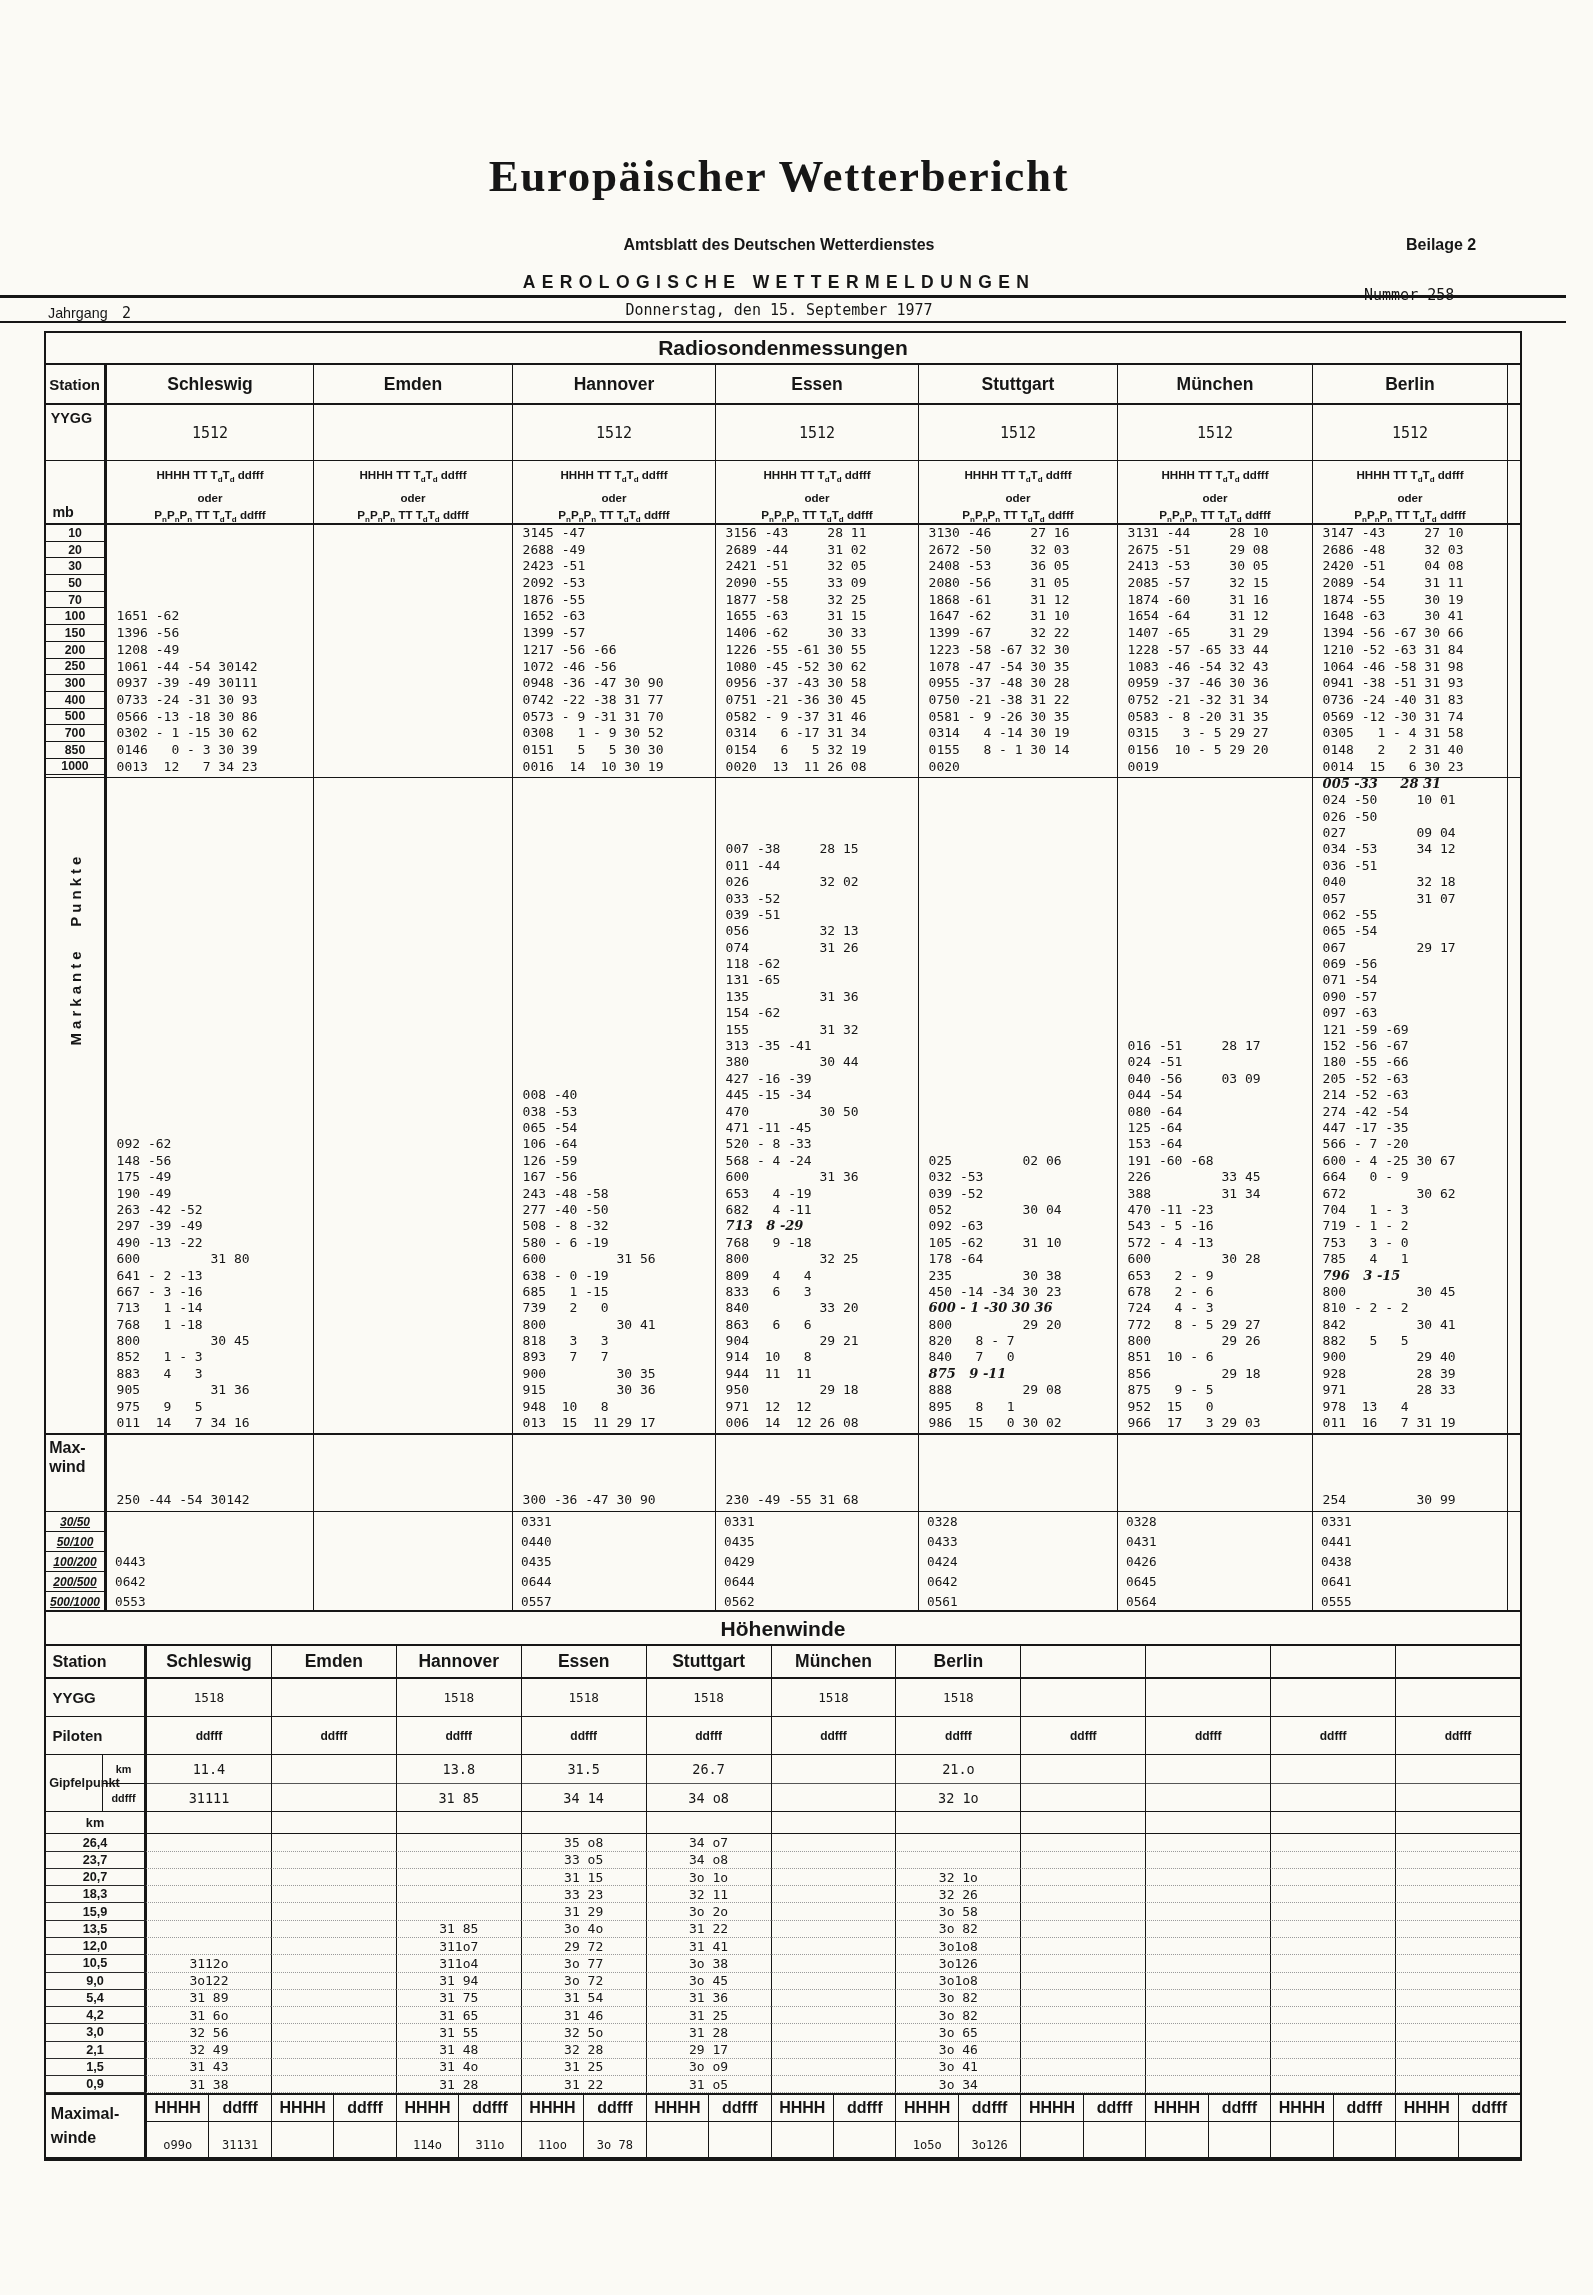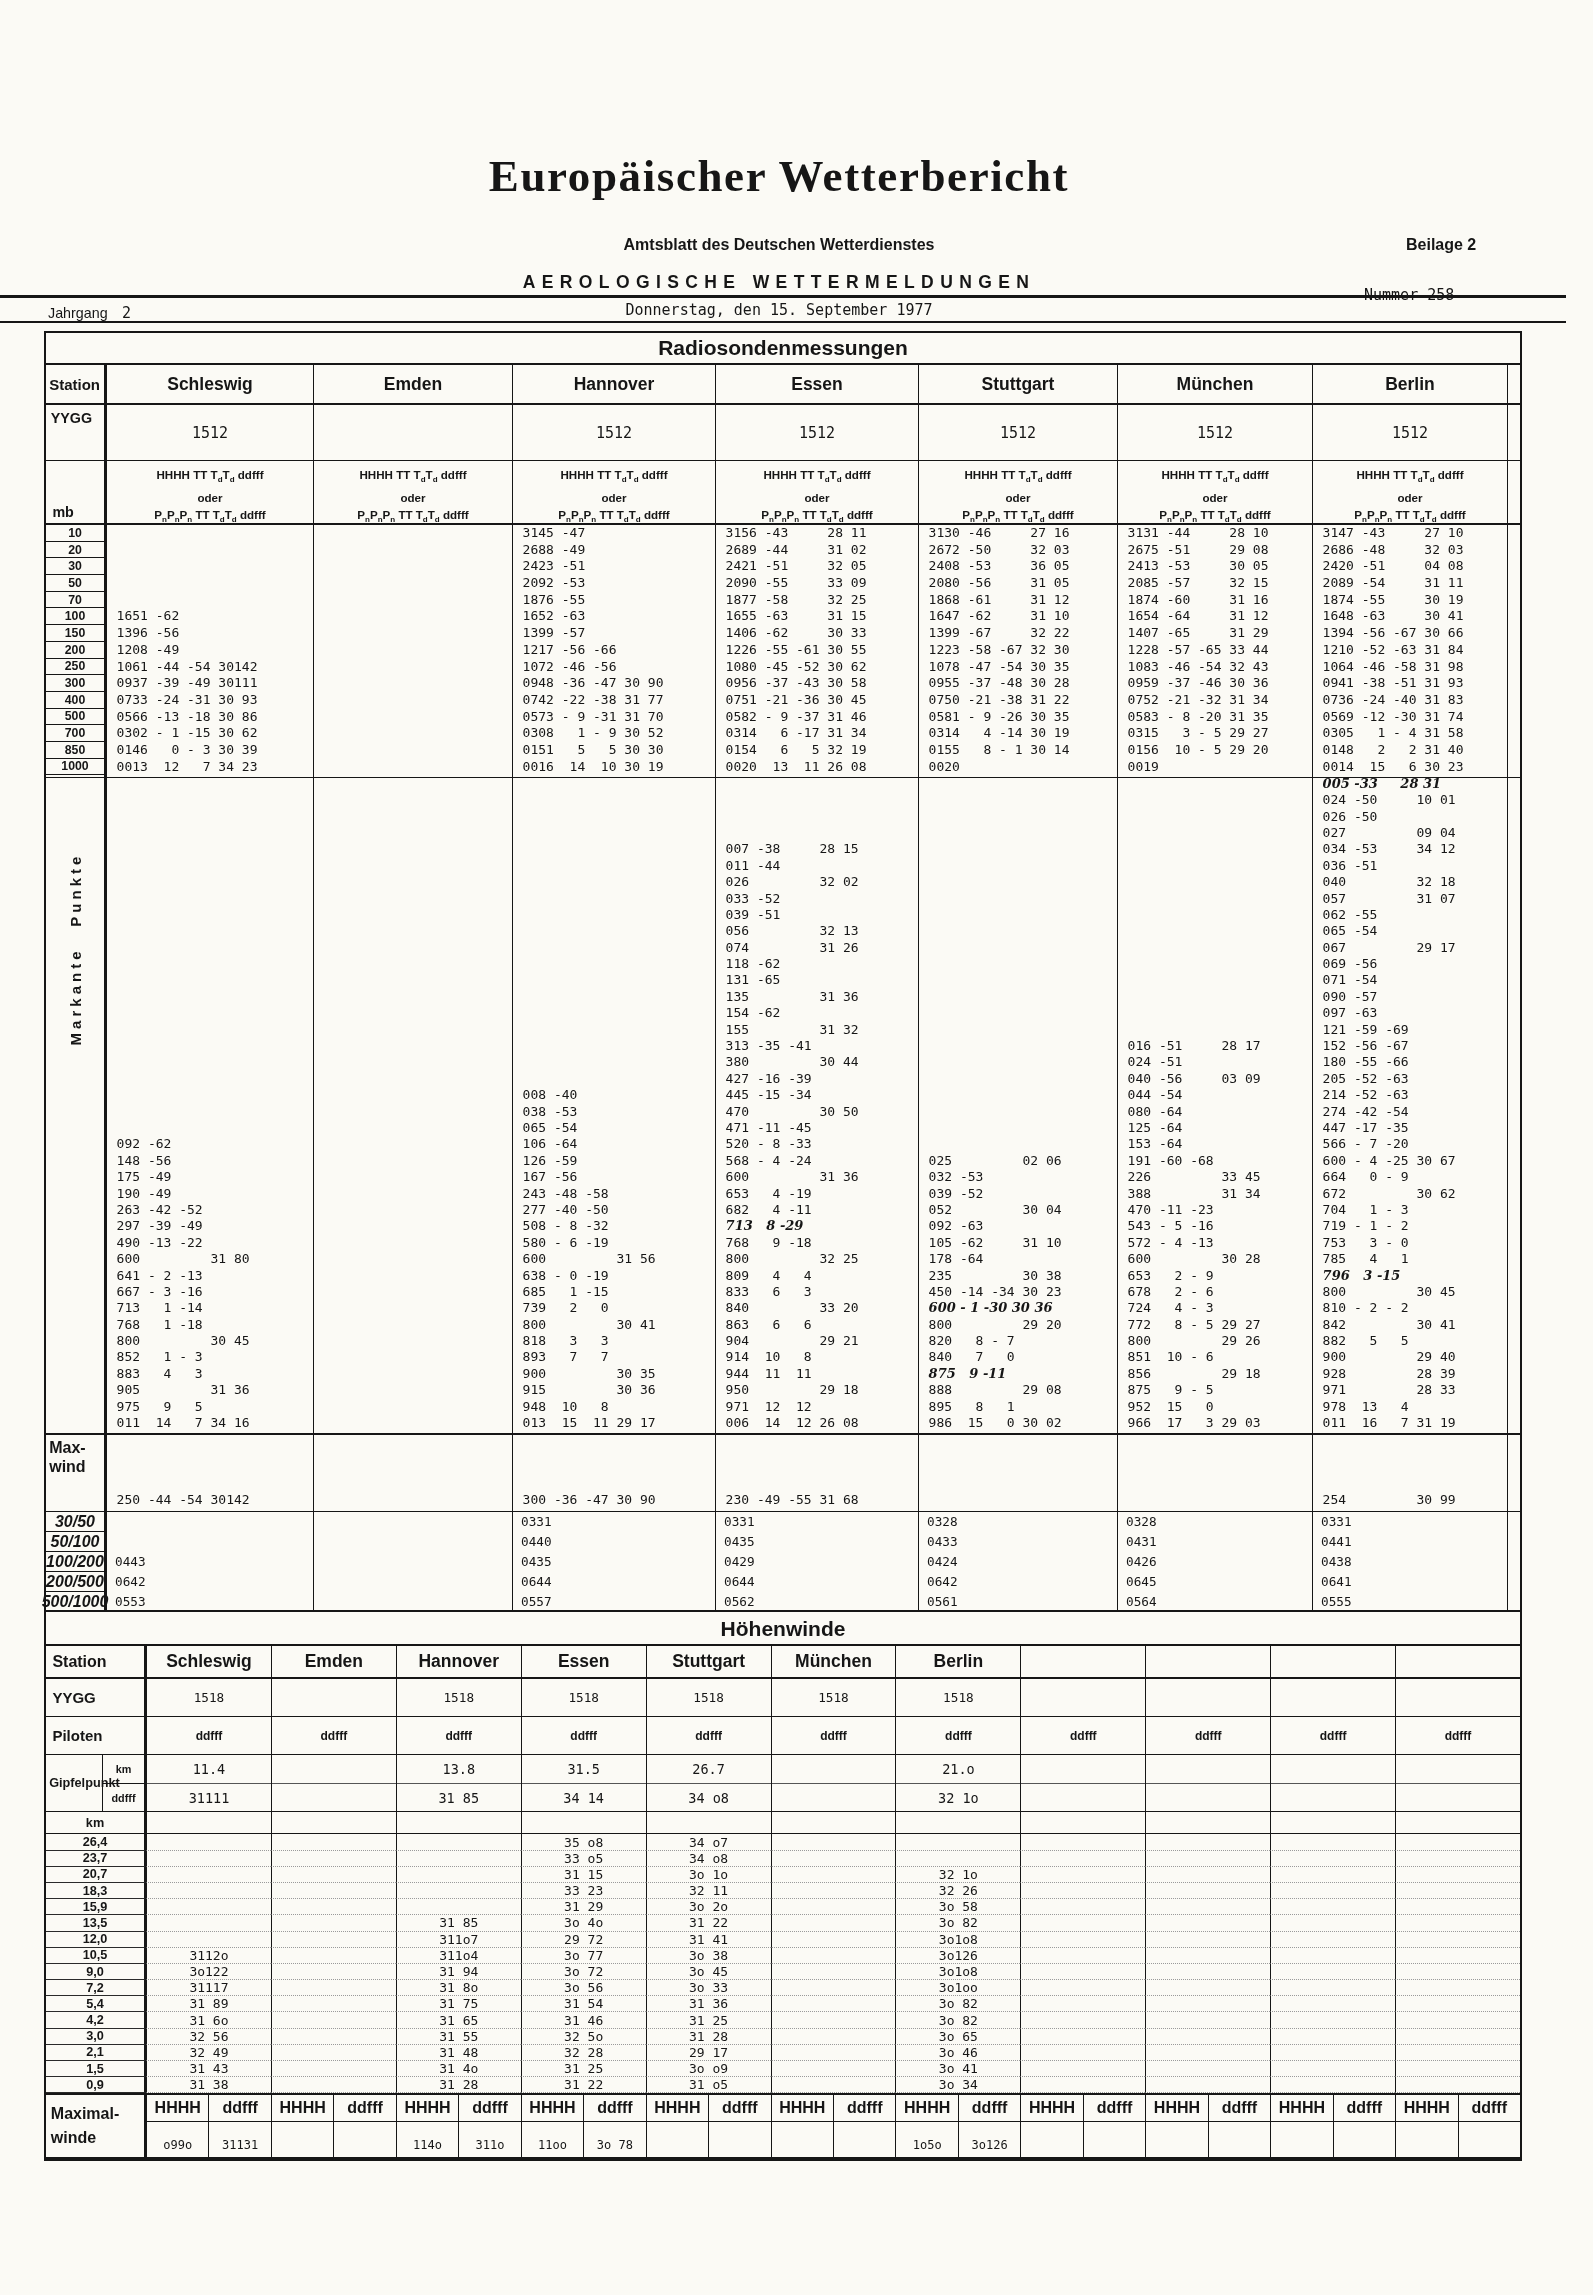--- a/index.html
+++ b/index.html
@@ -47,21 +47,21 @@
   .rs-mark { height:657px; border-bottom:2px solid #161616; }
   .markblk { height:100%; display:flex; flex-direction:column; justify-content:flex-end; padding-left:9.6px; font-size:13px; padding-bottom:1.6px; }
   .markblk .ln { height:16.4px; line-height:16.4px; }
   .vlbl { position:absolute; top:171px; left:29px; transform:translate(-50%,-50%) rotate(-90deg); white-space:nowrap;
           font-weight:700; font-size:15px; letter-spacing:4px; word-spacing:12.7px; }
   .twolbl { padding:3.2px 0 0 3.2px; font-weight:700; font-size:16px; line-height:19px; }
   .rs-tropo { height:70px; } .rs-maxwind { height:77px; }
   .bcell { display:flex; align-items:flex-end; padding:0 0 4px 9.6px; font-size:13px; }
   .rs-ratios { height:100px; border-bottom:2.4px solid #161616; }
   .rbox { height:20px; border-bottom:1.2px solid #161616; display:flex; align-items:center; justify-content:center;
-          font-weight:700; font-style:italic; font-size:16px; }
+          font-weight:700; font-style:italic; font-size:12px;text-decoration:underline; }
   .ratv { font-size:12.7px; line-height:20px; padding-left:8px; }
   .hw-head { height:33px; border-bottom:2px solid #161616; }
   .hw-head .hlbl { font-size:16px; font-weight:700; display:flex; align-items:center; padding-left:6.4px; }
   .hcol { flex:1; border-left:1.6px solid #161616; position:relative; }
   .hw-yygg { height:38px; } .hw-piloten { height:38px; }
   .hw-yygg .hlbl, .hw-piloten .hlbl { font-size:15px; font-weight:700; display:flex; align-items:center; padding-left:6.4px; }
   .cell-c { display:flex; align-items:center; justify-content:center; }
   .pilv { font-weight:700; font-size:12px; }
   .hw-gipfel { height:57px; }
   .giplbl { display:flex; }
@@ -508,34 +508,20 @@
           <div class="hcol mono">3o 72</div>
           <div class="hcol mono">3o 45</div>
           <div class="hcol mono"></div>
           <div class="hcol mono">3o1o8</div>
           <div class="hcol mono"></div>
           <div class="hcol mono"></div>
           <div class="hcol mono"></div>
           <div class="hcol mono"></div>
         </div>
         <div class="altrow">
-          <div class="hlbl">7,2</div>
-          <div class="hcol mono">31117</div>
-          <div class="hcol mono"></div>
-          <div class="hcol mono">31 8o</div>
-          <div class="hcol mono">3o 56</div>
-          <div class="hcol mono">3o 33</div>
-          <div class="hcol mono"></div>
-          <div class="hcol mono">3o1oo</div>
-          <div class="hcol mono"></div>
-          <div class="hcol mono"></div>
-          <div class="hcol mono"></div>
-          <div class="hcol mono"></div>
-        </div>
-        <div class="altrow">
           <div class="hlbl">5,4</div>
           <div class="hcol mono">31 89</div>
           <div class="hcol mono"></div>
           <div class="hcol mono">31 75</div>
           <div class="hcol mono">31 54</div>
           <div class="hcol mono">31 36</div>
           <div class="hcol mono"></div>
           <div class="hcol mono">3o 82</div>
           <div class="hcol mono"></div>
           <div class="hcol mono"></div>

